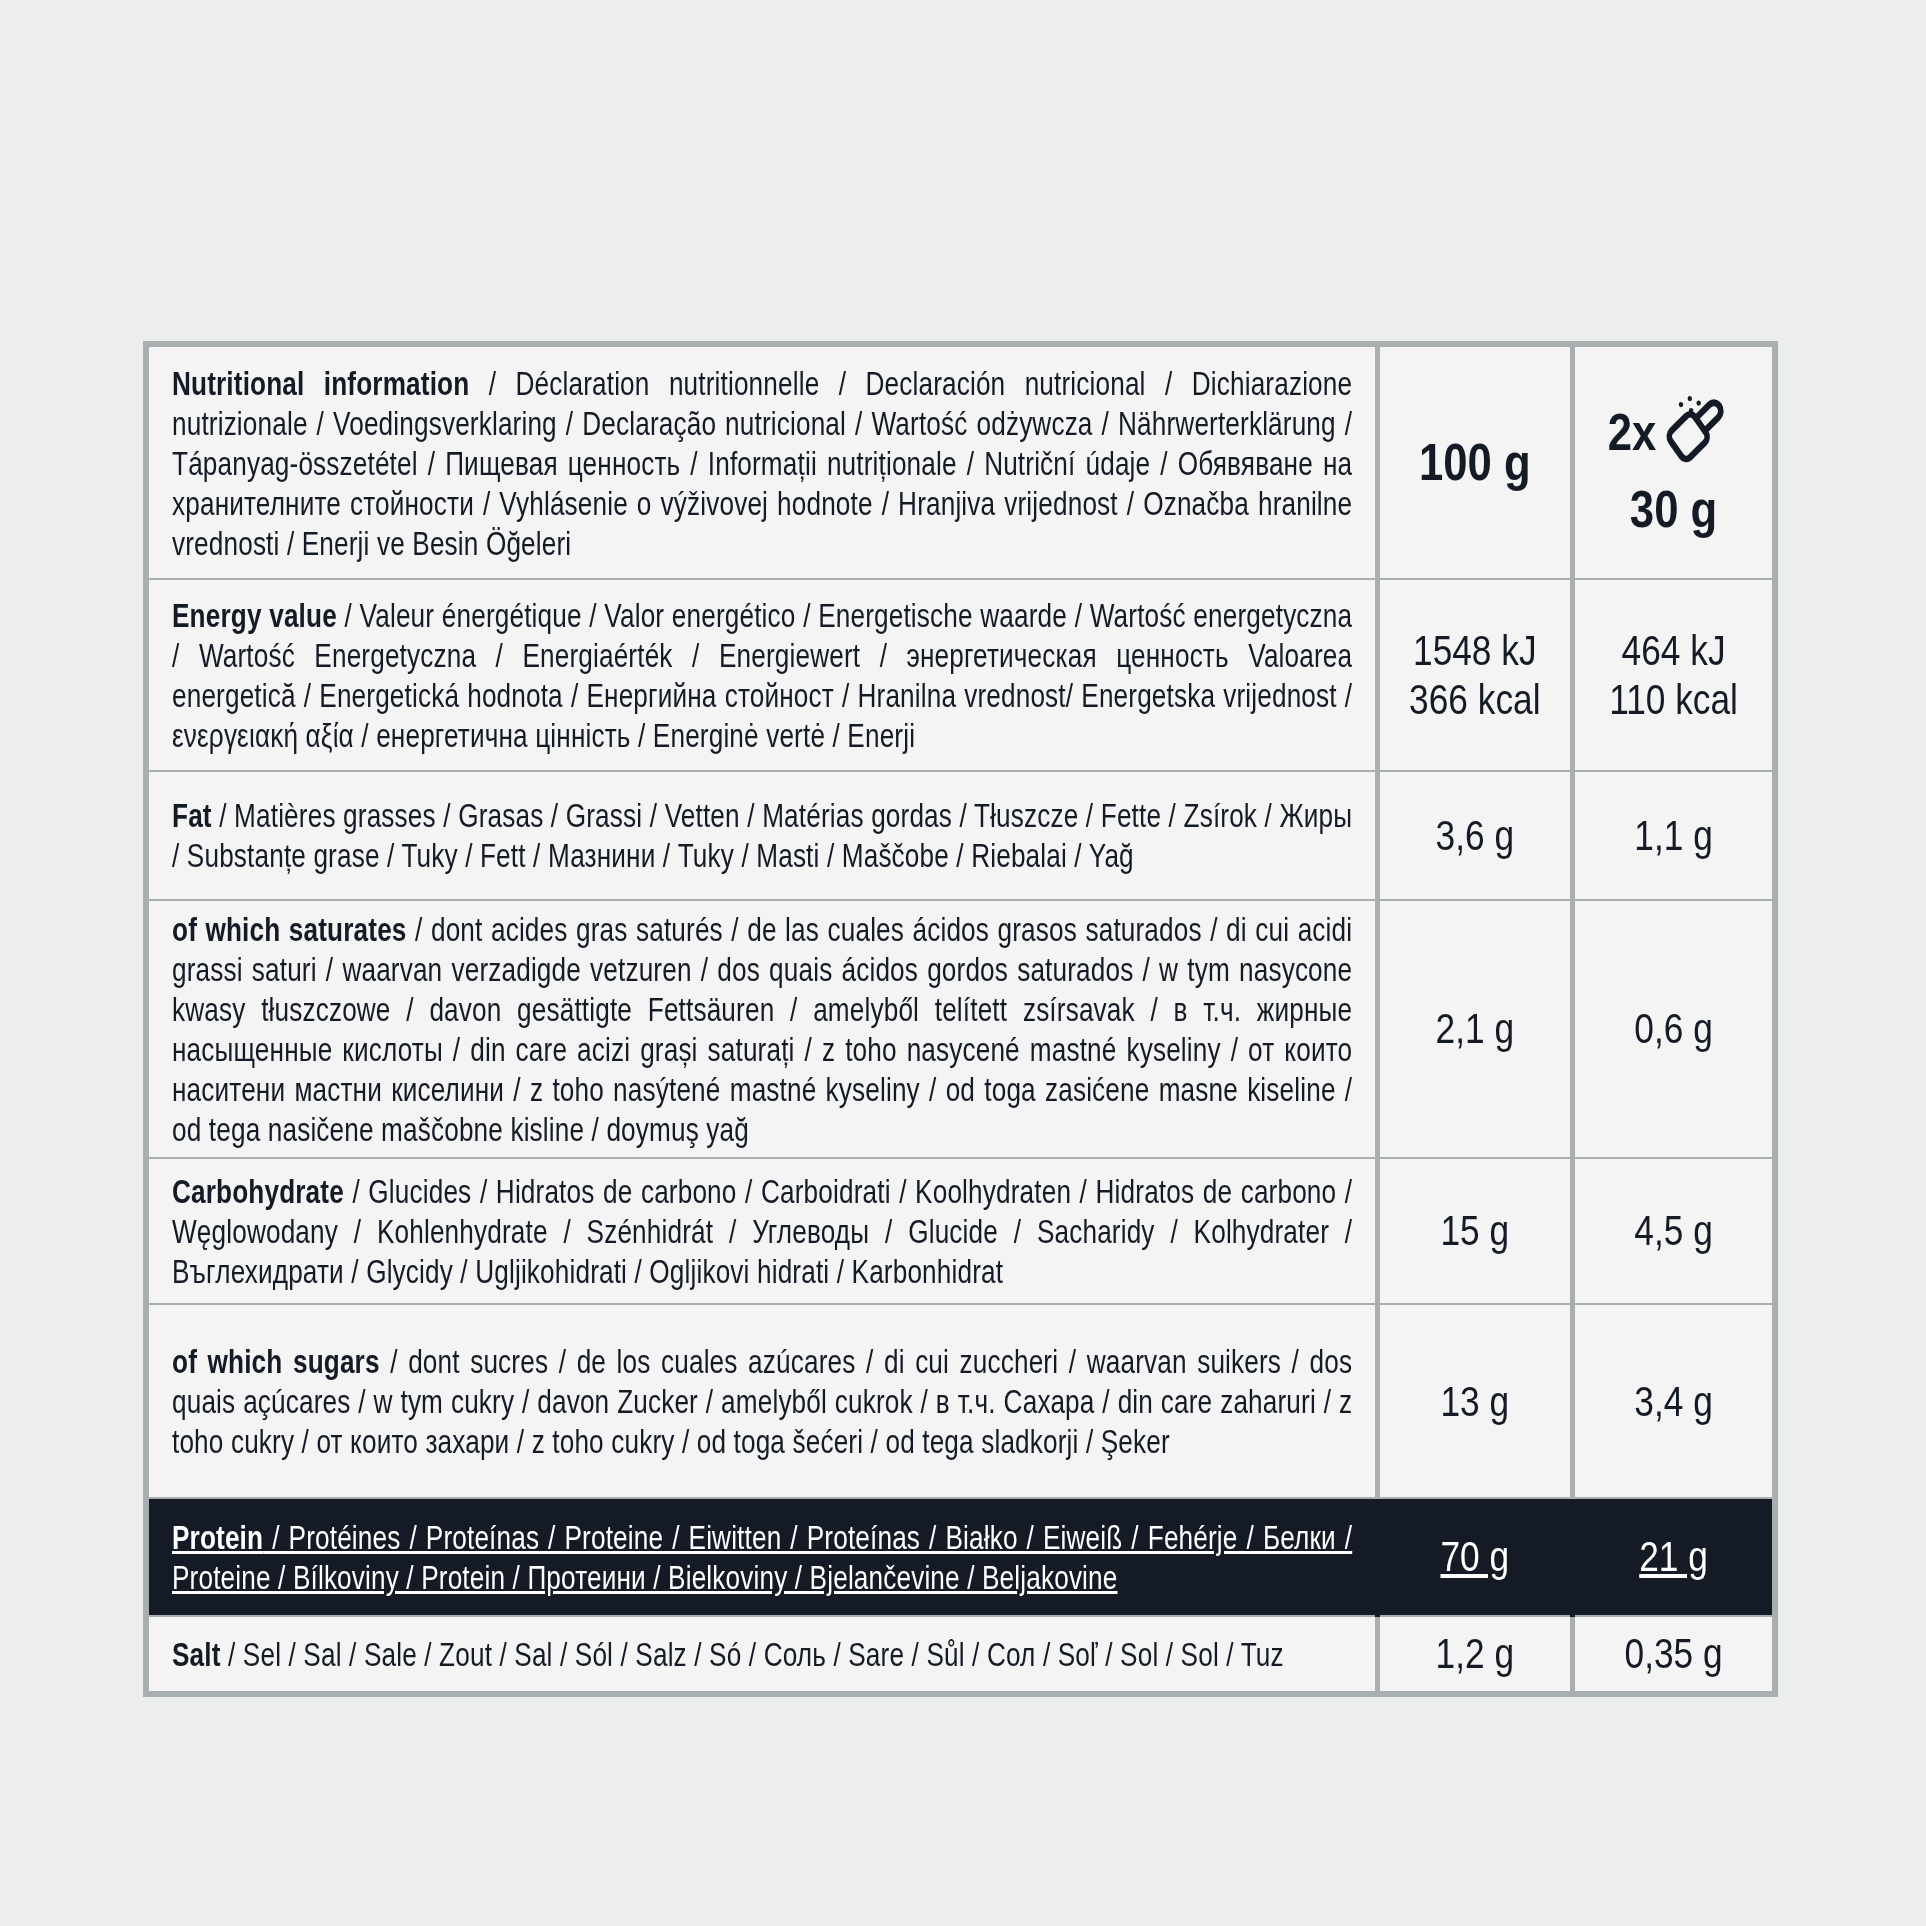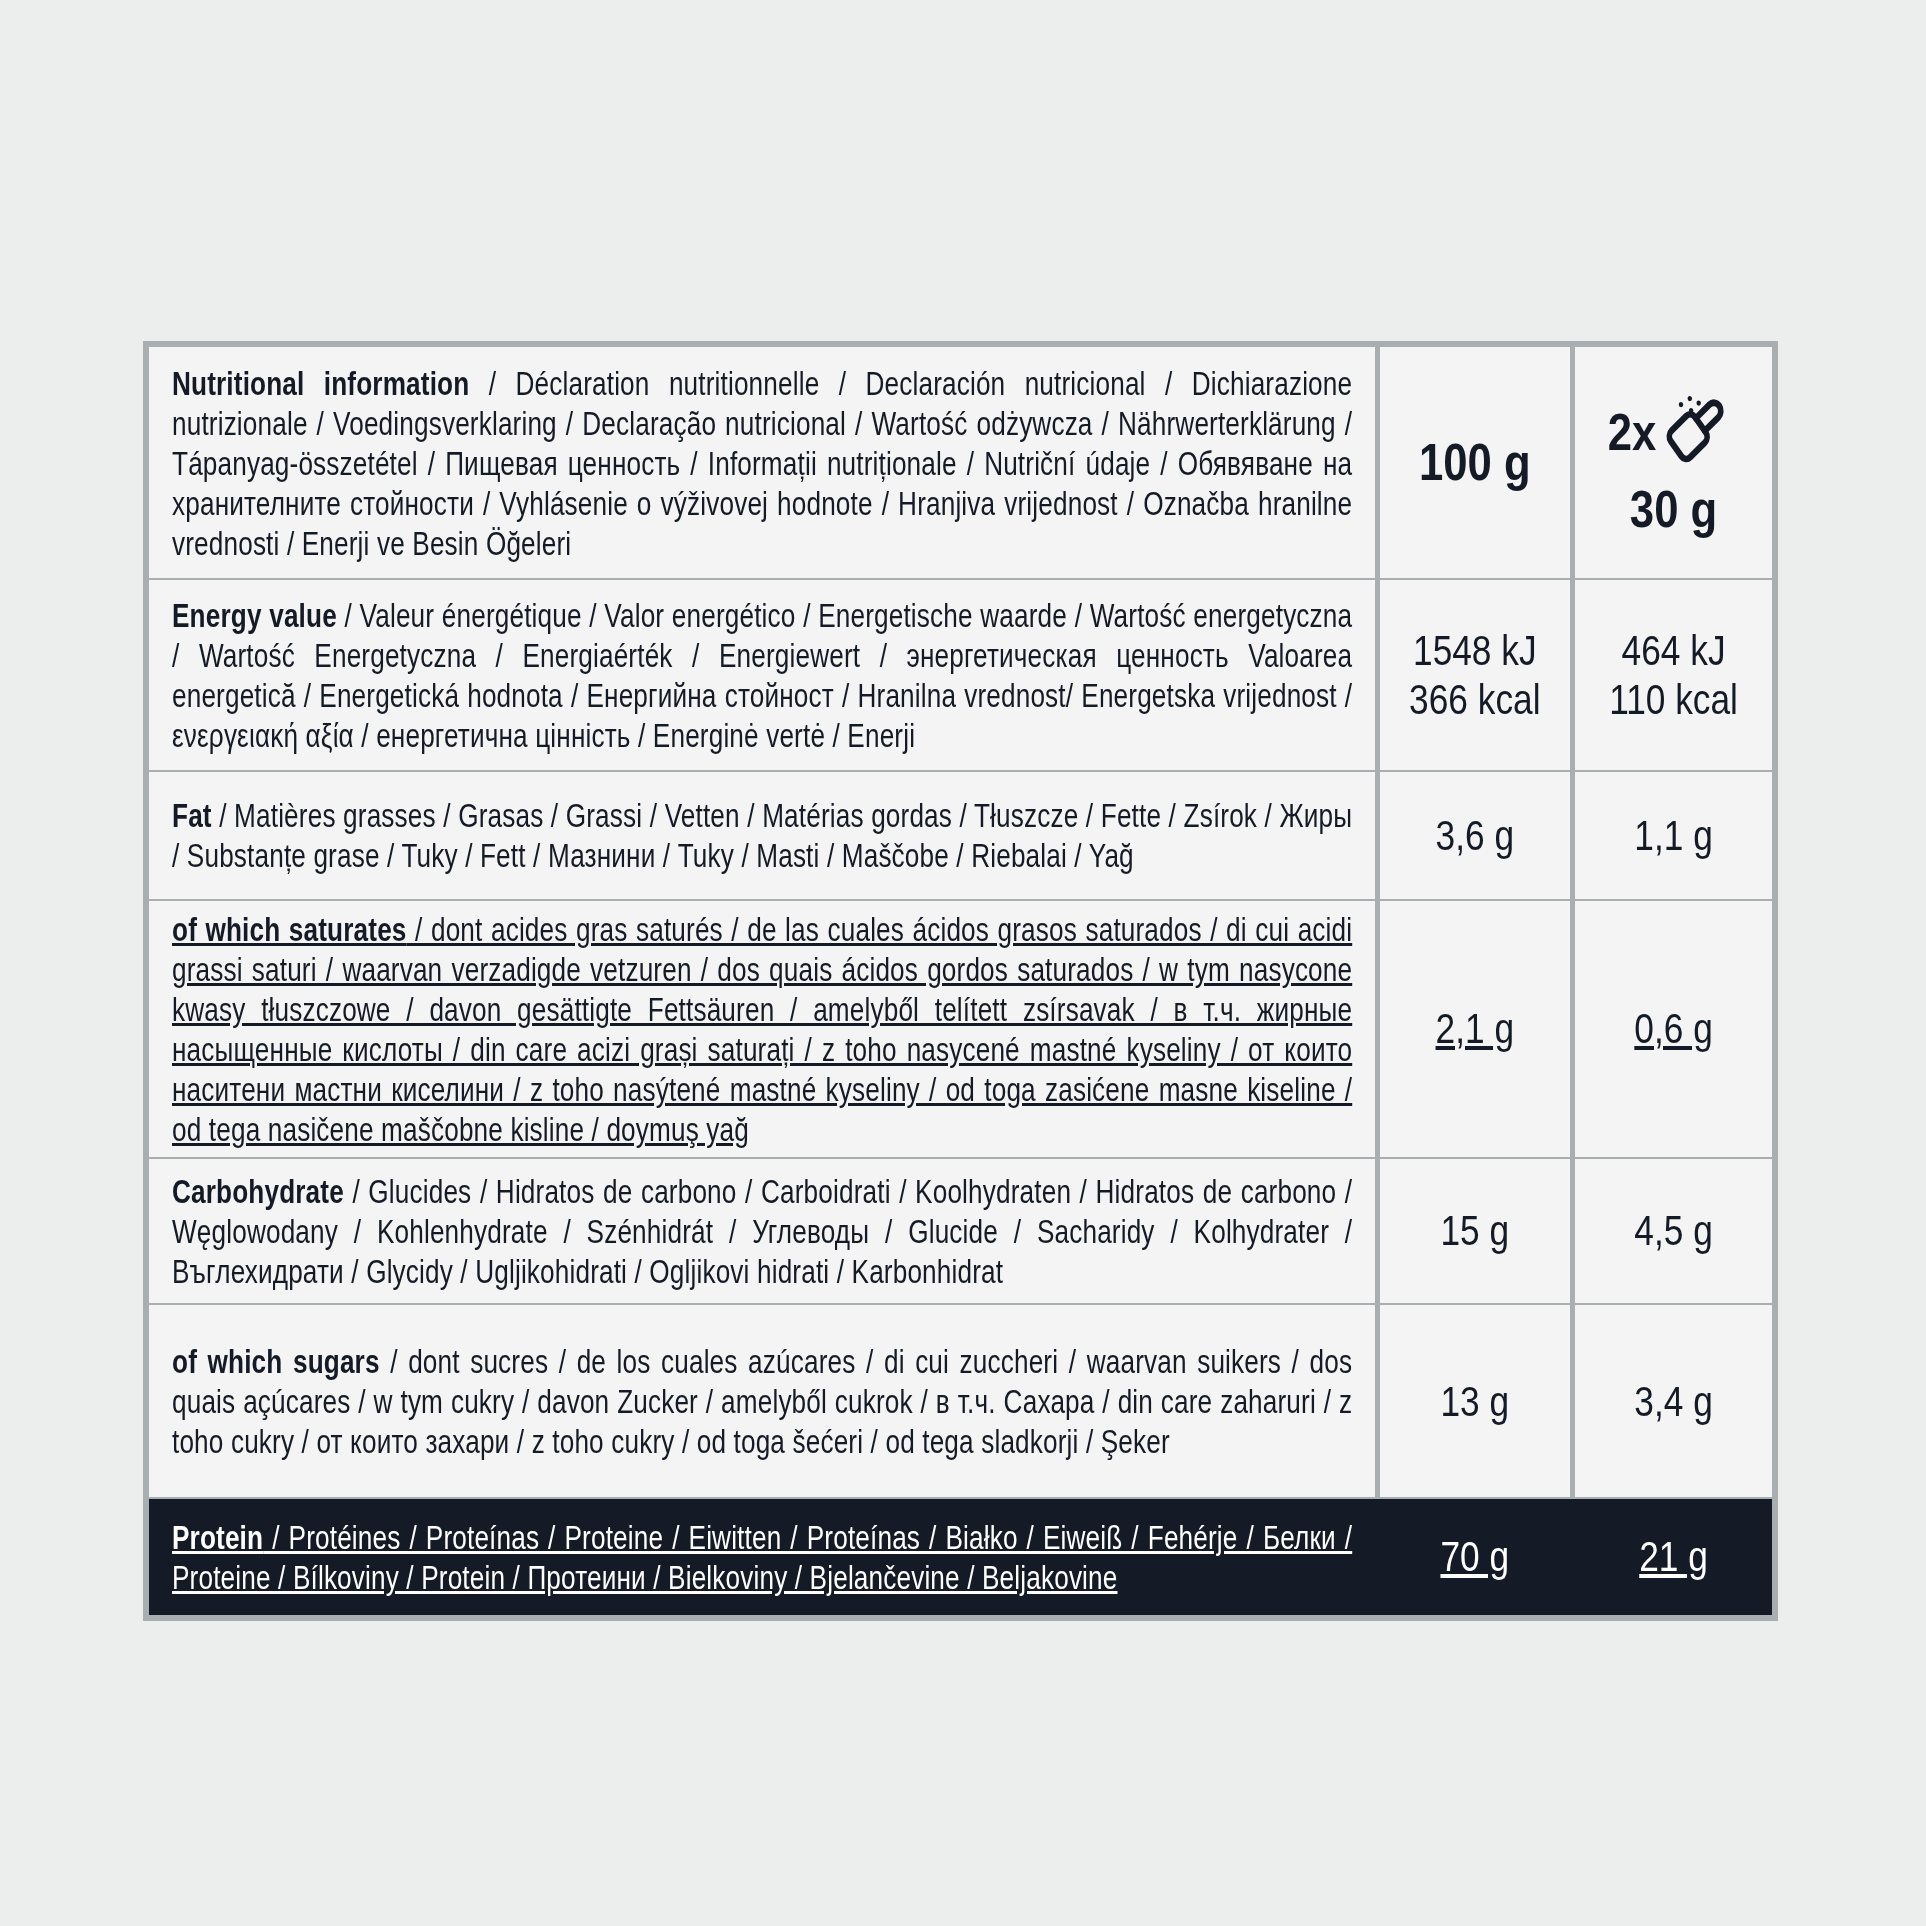--- a/index.html
+++ b/index.html
@@ -18,21 +18,21 @@
   }
   table.nutri{border:6.2px solid var(--border);}
   td{
     border:solid var(--border);border-width:2.3px 5.4px;
     background:var(--cell-bg);vertical-align:middle;padding:0;
   }
   
   tr.h-header td{height:216px;}
   tr.h-energy td{height:174px;}
   tr.h-fat td{height:112px;}
-  tr.h-sat td{height:240px;text-decoration:underline;}
+  tr.h-sat td{height:240px;}
   tr.h-carb td{height:129px;}
   tr.h-sugars td{height:177px;}
   tr.h-protein td{height:100px;}
   tr.h-salt td{height:59px;}
   
   td.lblc{padding:7.7px 23px;}
   .lbl{
     width:130%;transform:scaleX(0.7692);transform-origin:0 50%;
     text-align:justify;font-size:34px;line-height:40px;letter-spacing:0.2px;
   }
@@ -173,16 +173,27 @@
         <div class="lbl"><span class="b">Protein</span><span> / Protéines / Proteínas / Proteine / Eiwitten / Proteínas / Białko / Eiweiß / Fehérje / Белки / Proteine / Bílkoviny / Protein / Протеини / Bielkoviny / Bjelančevine / Beljakovine</span></div>
       </td>
       <td class="valc">
         <div class="val">70 g</div>
       </td>
       <td class="valc">
         <div class="val">21 g</div>
       </td>
     </tr>
 
+    <tr class="h-salt">
+      <td class="lblc">
+        <div class="lbl"><span class="b">Salt</span><span> / Sel / Sal / Sale / Zout / Sal / Sól / Salz / Só / Соль / Sare / Sůl / Сол / Soľ / Sol / Sol / Tuz</span></div>
+      </td>
+      <td class="valc">
+        <div class="val">1,2 g</div>
+      </td>
+      <td class="valc">
+        <div class="val">0,35 g</div>
+      </td>
+    </tr>
   </tbody>
     </table>
 </div>
 
 
 </body></html>

